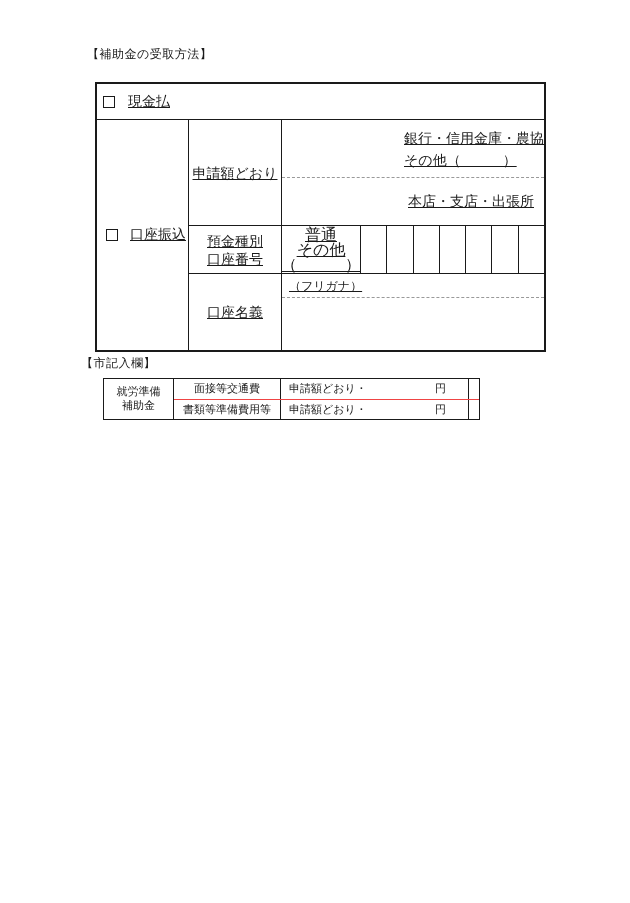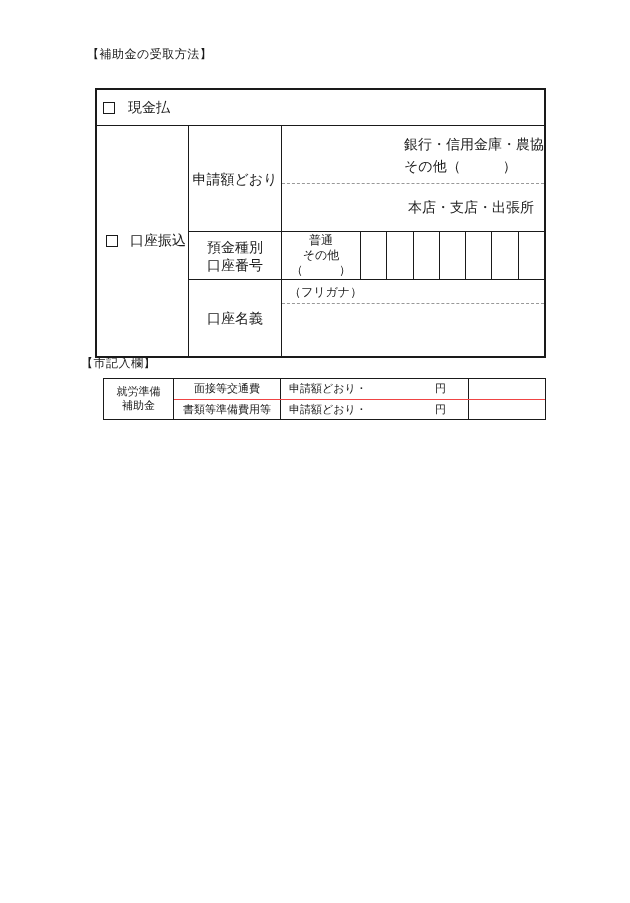--- a/index.html
+++ b/index.html
@@ -11,25 +11,26 @@
     color: #1a1a1a;
   }
   .pre { white-space: pre-line; }
 
   .sec-title { position: absolute; font-size: 12px; letter-spacing: 0.5px; }
   #payment-title { left: 87px; top: 46px; }
   #city-title { left: 81px; top: 355px; }
 
   
   .main-table {
-    position: absolute; left: 95px; top: 88px;
+    position: absolute; left: 95px; top: 82px;
     width: 451px; height: 270px;
     border: 2px solid #1a1a1a;
     display: flex; flex-direction: column;
     font-size: 14px;
+    text-decoration: underline;
   }
   .cash-row {
     height: 36px; border-bottom: 1px solid #1a1a1a;
     display: flex; align-items: center; gap: 13px; padding-left: 6px;
   }
   .checkbox {
     width: 12px; height: 12px; border: 1.5px solid #1a1a1a;
     display: inline-block; flex: none; background: #fff;
   }
   .transfer-row { flex: 1; display: flex; }
@@ -52,37 +53,37 @@
   }
   .bank-top .inner { text-align: left; line-height: 22px; }
   .bank-bottom {
     flex: 1; display: flex; align-items: center; justify-content: flex-end;
     padding-right: 10px;
   }
   .account-row { height: 48px; display: flex; border-top: 1px solid #1a1a1a; }
   .type-cell {
     width: 79px; border-right: 1px solid #1a1a1a;
     display: flex; align-items: center; justify-content: center;
-    text-align: center; font-size: 12px; line-height: 15px;
+    text-align: center; font-size: 16px; line-height: 15px;
   }
   .digits { flex: 1; display: flex; }
   .digit { flex: 1; }
   .digit + .digit { border-left: 1px solid #1a1a1a; }
   .name-row { flex: 1; display: flex; border-top: 1px solid #1a1a1a; }
   .name-cell { flex: 1; display: flex; flex-direction: column; }
   .furigana {
     height: 24px; border-bottom: 1px dashed #999;
     font-size: 12px; padding: 5px 18px 0 7px; line-height: 14px;
   }
   .name-blank { flex: 1; }
 
   
   .city-table {
     position: absolute; left: 103px; top: 378px;
-    width: 443px; height: 42px;
+    width: 377px; height: 42px;
     border: 1.5px solid #1a1a1a;
     display: flex; font-size: 11px;
   }
   .city-col1 {
     width: 70px; border-right: 1px solid #1a1a1a;
     display: flex; align-items: center; justify-content: center;
     text-align: center; line-height: 14px;
   }
   .city-rows { flex: 1; display: flex; flex-direction: column; }
   .city-row { flex: 1; display: flex; }

